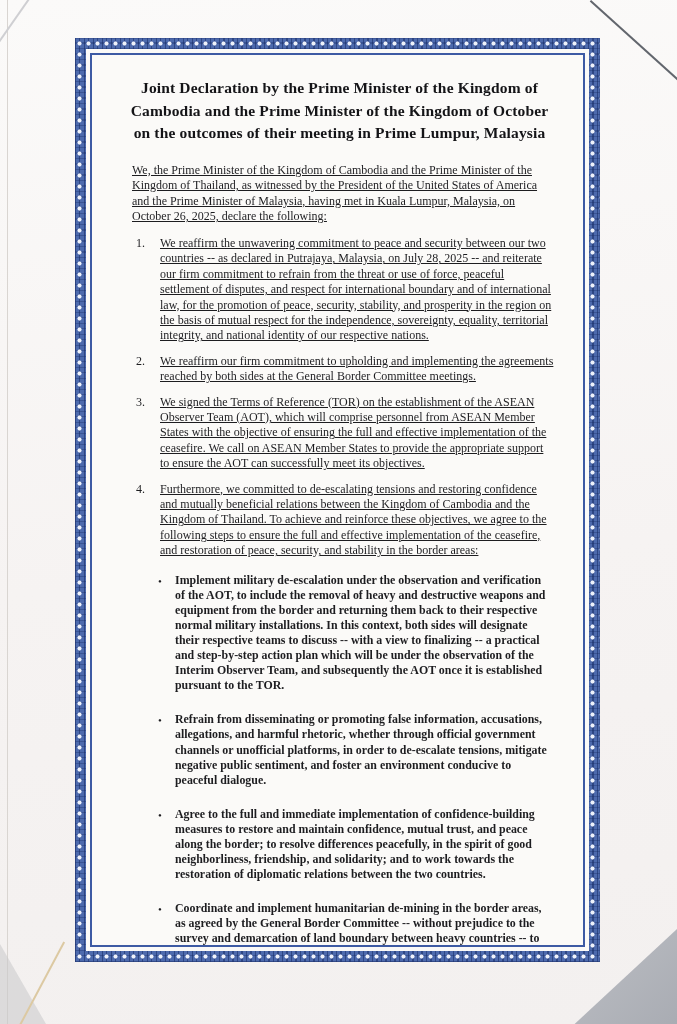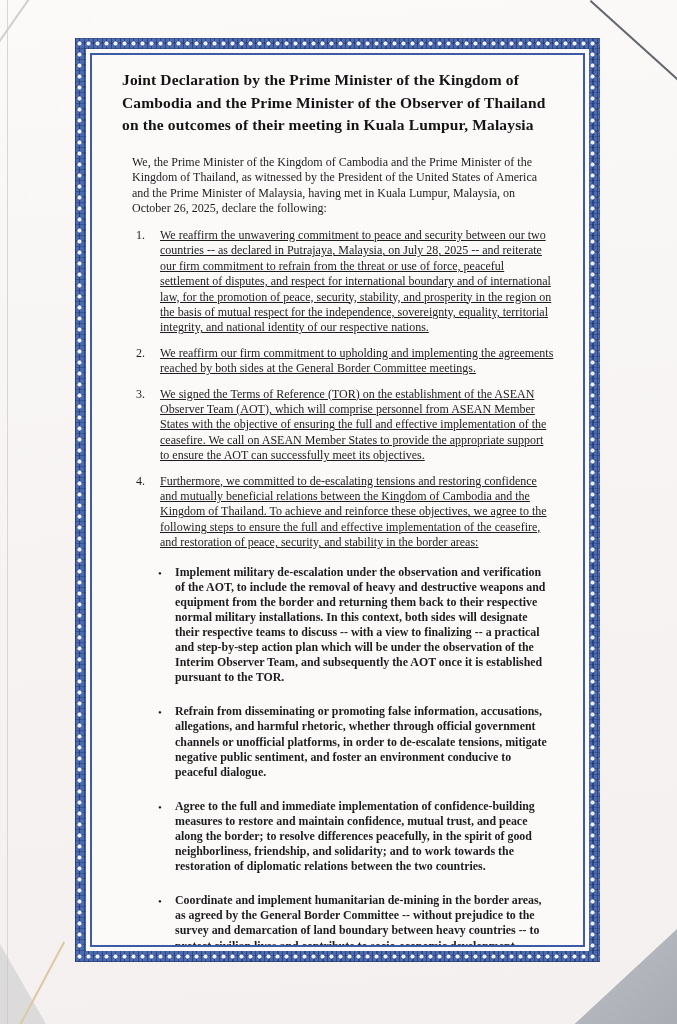--- a/index.html
+++ b/index.html
@@ -65,35 +65,36 @@
   .frame-line {
     width: 100%; height: 100%;
     border: 2px solid #3d5aa4;
     padding: 6px 26px 0 30px;
     overflow: hidden;
     background: #fbfaf8;
   }
 
   
   .doc-title {
-    margin-top: 8px;
-    text-align: left;
+    margin-top: 16px;
+    text-align: center;
     font-size: 15.5px;
     font-weight: bold;
     line-height: 22.5px;
     letter-spacing: .15px;
     color: #141417;
   }
   .doc-title span { display: block; }
 
   .intro {
     margin: 18px 4px 0 10px;
     font-size: 12px;
     line-height: 15.6px;
     text-align: left;
+    text-decoration: underline;
   }
 
   .nlist { margin-top: 11px; }
   .nitem {
     display: flex;
     margin: 0 0 10px 14px;
     font-size: 12px;
     line-height: 15.4px;
   }
   .nnum { width: 24px; flex: 0 0 24px; }
@@ -119,22 +120,22 @@
   <div class="corner-bl-shade"></div>
   <div class="corner-bl-line"></div>
   <div class="corner-br-shade"></div>
 
   <div class="frame">
     <div class="frame-white">
       <div class="frame-line">
 
         <h1 class="doc-title">
           <span>Joint Declaration by the Prime Minister of the Kingdom of</span>
-          <span>Cambodia and the Prime Minister of the Observer of Thailand</span>
-          <span>on the outcomes of their meeting in Kuala Lumpur, Malaysia</span>
+          <span>Cambodia and the Prime Minister of the Kingdom of October</span>
+          <span>on the outcomes of their meeting in Prime Lumpur, Malaysia</span>
         </h1>
 
         <p class="intro">We, the Prime Minister of the Kingdom of Cambodia and the Prime Minister of the Kingdom of Thailand, as witnessed by the President of the United States of America and the Prime Minister of Malaysia, having met in Kuala Lumpur, Malaysia, on October 26, 2025, declare the following:</p>
 
         <div class="nlist">
           <div class="nitem">
             <span class="nnum">1.</span>
             <span class="ntext">We reaffirm the unwavering commitment to peace and security between our two countries -- as declared in Putrajaya, Malaysia, on July 28, 2025 -- and reiterate our firm commitment to refrain from the threat or use of force, peaceful settlement of disputes, and respect for international boundary and of international law, for the promotion of peace, security, stability, and prosperity in the region on the basis of mutual respect for the independence, sovereignty, equality, territorial integrity, and national identity of our respective nations.</span>
           </div>
           <div class="nitem">

